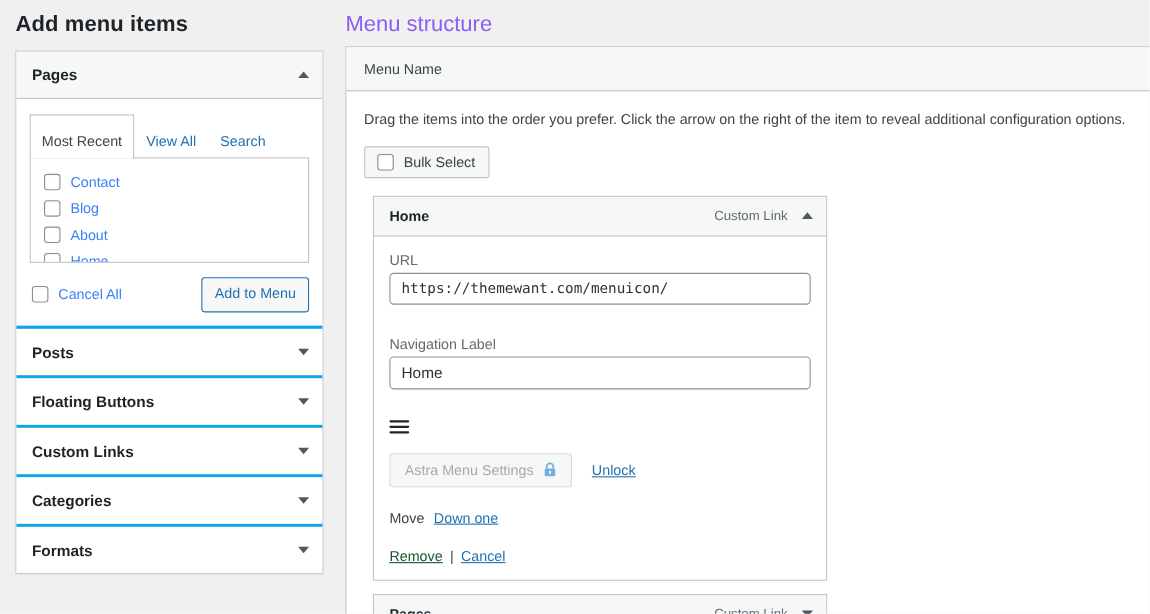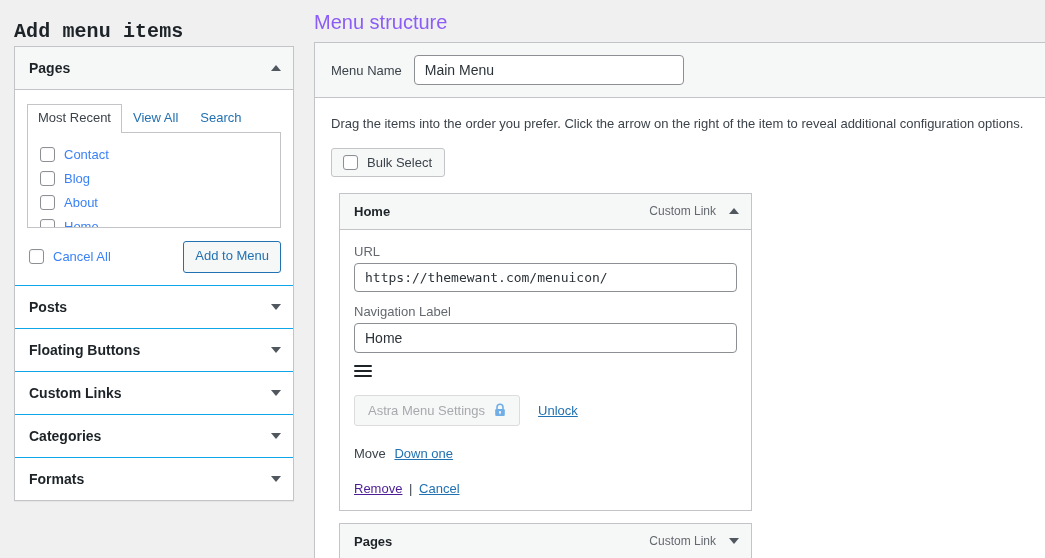--- a/index.html
+++ b/index.html
@@ -29,35 +29,34 @@
     left: 0;
     top: 0;
     width: 310px;
     height: 558px;
   }
   .col-heading {
     font-size: 20px;
     font-weight: 600;
     color: #1d2327;
     line-height: 1.3;
-    margin: 19px 0 0 14px;
+    margin: 9px 0 0 14px;
     letter-spacing: .1px;
-    font-family: Liberation Mono, monospace;
   }
 
   .accordion {
     position: absolute;
     left: 14px;
     top: 46px;
     width: 278px;
     background: #fff;
     border: 1px solid #c3c4c7;
     box-shadow: 0 1px 1px rgba(0,0,0,.04);
   }
-  .acc-section + .acc-section { border-top: 1px solid #0ea5e9; }
+  .acc-section + .acc-section { border-top: 3px solid #0ea5e9; }
 
   .acc-header {
     position: relative;
     display: flex;
     align-items: center;
     justify-content: space-between;
     height: 42px;
     padding: 0 12px 0 14px;
     background: #fff;
     cursor: pointer;
@@ -85,21 +84,21 @@
   .tabs {
     display: flex;
     align-items: flex-end;
     gap: 0;
     position: relative;
     z-index: 2;
     margin: 0 0 -1px 0;
   }
   .tab {
     font-size: 13px;
-    padding: 5px 10px 6px 10px;
+    padding: 16px 10px 6px 10px;
     color: #2271b1;
     cursor: pointer;
     border: 1px solid transparent;
     border-bottom: none;
     line-height: 1.3;
   }
   .tab.active {
     background: #fff;
     border-color: #c3c4c7;
     color: #3c434a;
@@ -277,21 +276,21 @@
   .mi-type { font-size: 12px; color: #646970; }
 
   .mi-body { padding: 14px 14px 14px 14px; }
 
   .field-label {
     display: block;
     font-size: 13px;
     color: #646970;
     margin-bottom: 4px;
   }
-  .field-block { margin-bottom: 12px; }
+  .field-block { margin-bottom: 28px; }
   .mi-input { width: 100%; }
   .mi-input.mono {
     font-family: "DejaVu Sans Mono", monospace;
     font-size: 13px;
   }
 
   .row-change {
     display: flex;
     align-items: center;
     gap: 12px;
@@ -344,21 +343,21 @@
   }
   .lock-icon { display: inline-block; line-height: 0; }
 
   .link {
     color: #2271b1;
     text-decoration: underline;
     font-size: 13px;
     cursor: pointer;
   }
   .link-danger {
-    color: #4c1d95;
+    color: #14532d;
     text-decoration: underline;
     font-size: 13px;
     cursor: pointer;
   }
 
   .row-move {
     margin-top: 20px;
     font-size: 13px;
     color: #3c434a;
   }
@@ -471,21 +470,20 @@
   </div>
 
   <div class="right-col">
 
     <div class="right-heading">Menu structure</div>
 
     <div class="structure-box">
 
       <div class="menu-name-bar">
         <span class="menu-name-label">Menu Name</span>
-        <input id="menu-name-input" class="text-input" type="text" value="Main Menu" style="">
       </div>
 
       <div class="instructions">Drag the items into the order you prefer. Click the arrow on the right of the item to reveal additional configuration options.</div>
 
       <div class="bulk-select-btn">
         <span class="chk"></span>
         <span>Bulk Select</span>
       </div>
 
       <div class="menu-items">

